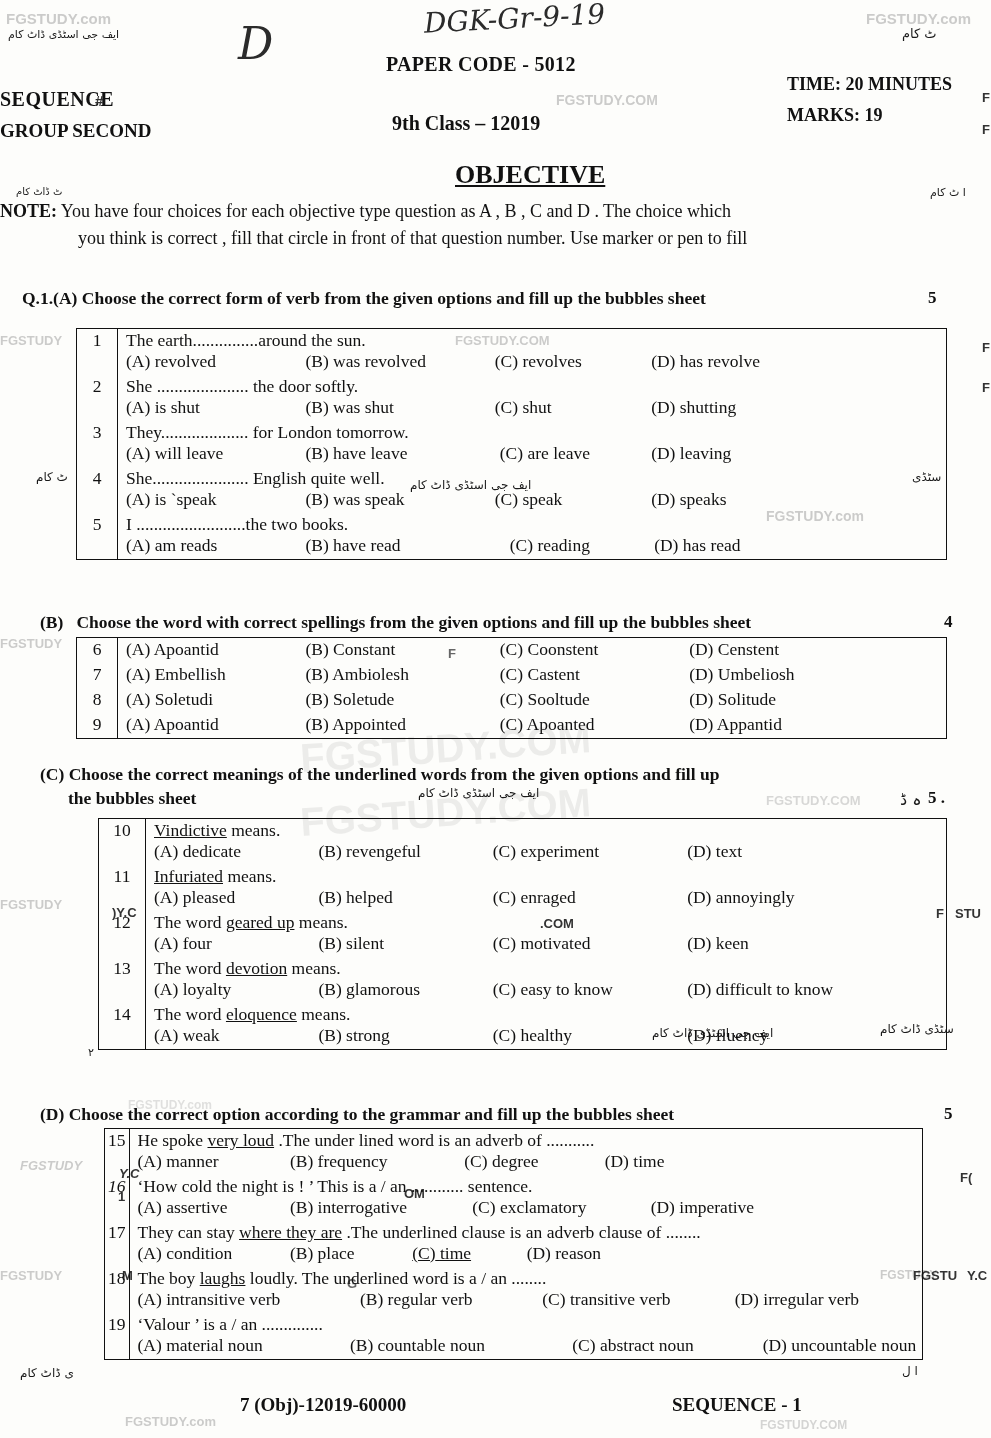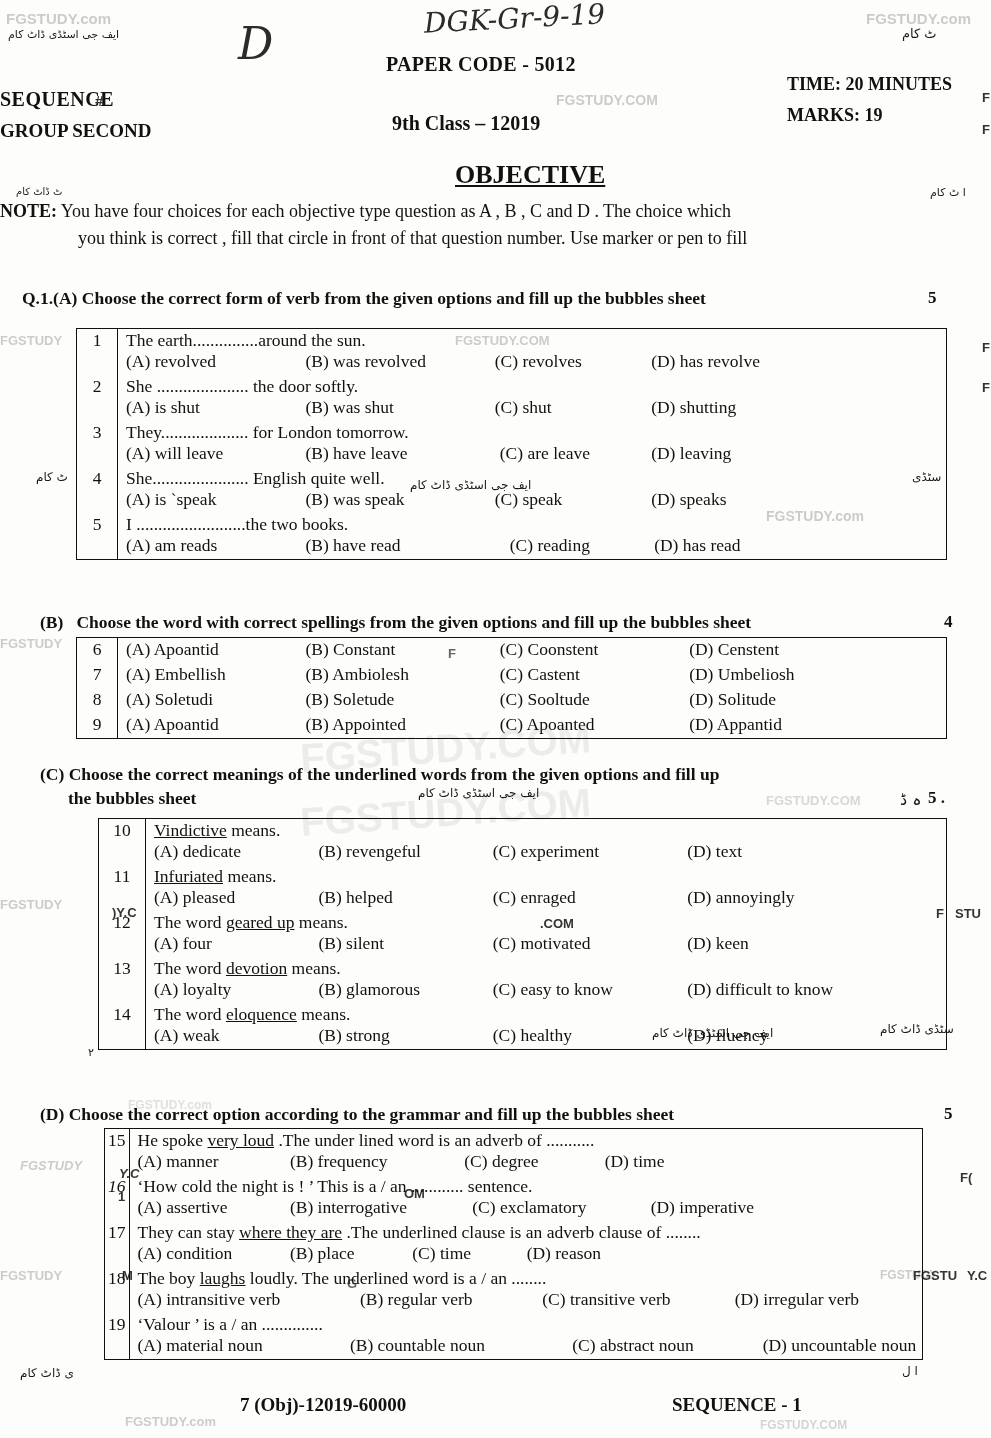--- a/index.html
+++ b/index.html
@@ -393,21 +393,21 @@
         </div>
       </td>
     </tr>
     <tr>
       <td class="numcol" style="width:40px;">17</td>
       <td class="bodycol">
         <div class="stem"><span>They can stay </span><span class="u">where they are</span><span> .The underlined clause is an adverb clause of ........</span></div>
         <div class="opts">
           <span style="display:inline-block;width:148px;"><span>(A)</span> <span>condition</span></span>
           <span style="display:inline-block;width:118px;"><span>(B)</span> <span>place</span></span>
-          <span style="display:inline-block;width:110px;"><span>(C)</span> <span>time</span></span>
+          <span style="display:inline-block;width:110px;text-decoration:underline;"><span>(C)</span> <span>time</span></span>
           <span style="display:inline-block;"><span>(D)</span> <span>reason</span></span>
         </div>
       </td>
     </tr>
     <tr>
       <td class="numcol" style="width:40px;">18</td>
       <td class="bodycol">
         <div class="stem"><span>The boy </span><span class="u">laughs</span><span> loudly. The underlined word is a / an ........</span></div>
         <div class="opts">
           <span style="display:inline-block;width:218px;"><span>(A)</span> <span>intransitive verb</span></span>

